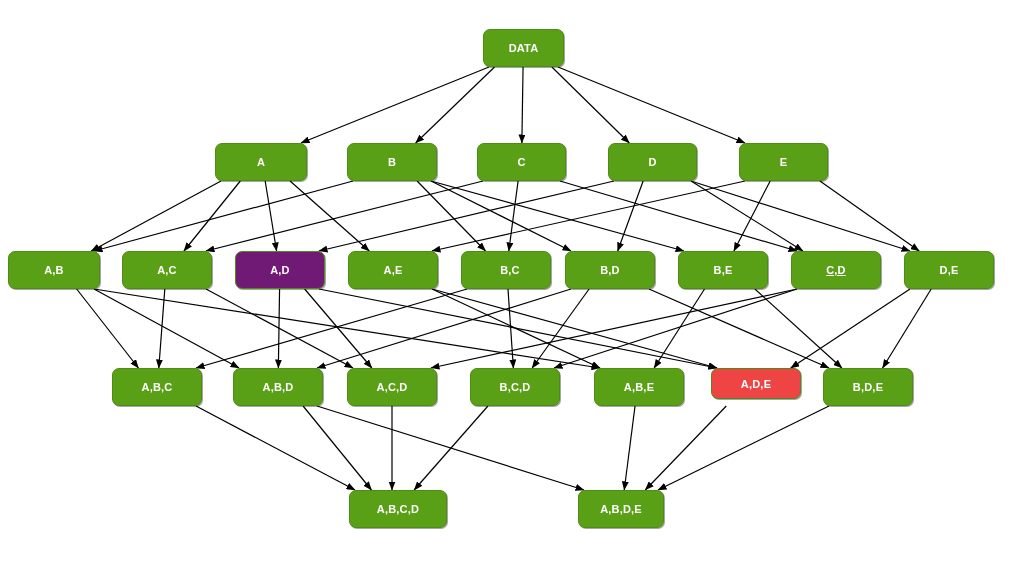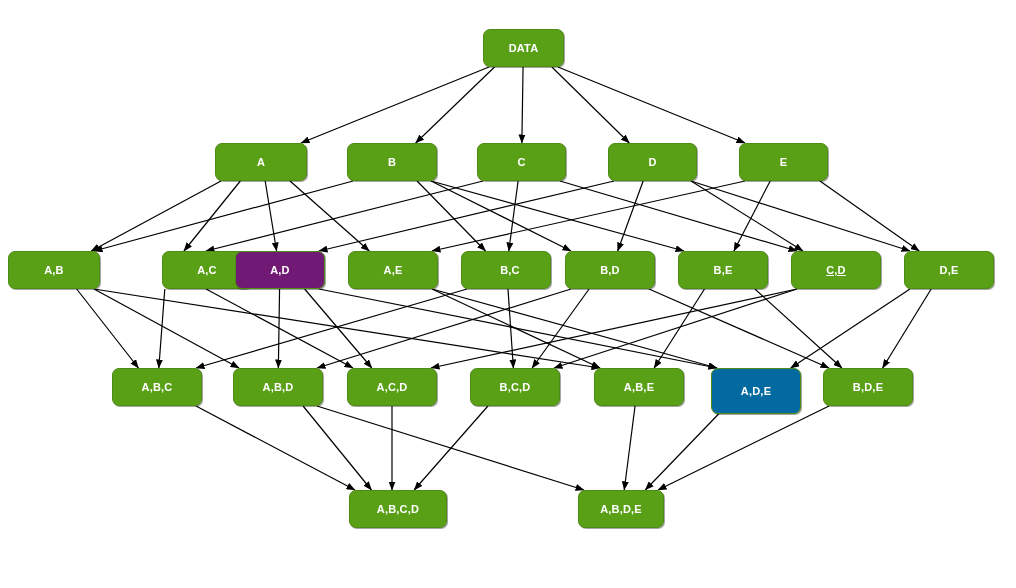--- a/index.html
+++ b/index.html
@@ -106,21 +106,21 @@
       </div>
       <div class="node" style="left: 608px; top: 143px; width: 89px; height: 38px; background: rgb(90, 160, 23); border-color: rgb(78, 140, 20); color: rgb(255, 255, 255);">
         <span class="node-label">D</span>
       </div>
       <div class="node" style="left: 739px; top: 143px; width: 89px; height: 38px; background: rgb(90, 160, 23); border-color: rgb(78, 140, 20); color: rgb(255, 255, 255);">
         <span class="node-label">E</span>
       </div>
       <div class="node" style="left: 8px; top: 251px; width: 92px; height: 38px; background: rgb(90, 160, 23); border-color: rgb(78, 140, 20); color: rgb(255, 255, 255);">
         <span class="node-label">A,B</span>
       </div>
-      <div class="node" style="left: 122px; top: 251px; width: 90px; height: 38px; background: rgb(90, 160, 23); border-color: rgb(78, 140, 20); color: rgb(255, 255, 255); margin-left: 40px;">
+      <div class="node" style="left: 122px; top: 251px; width: 90px; height: 38px; background: rgb(90, 160, 23); border-color: rgb(78, 140, 20); color: rgb(255, 255, 255);">
         <span class="node-label">A,C</span>
       </div>
       <div class="node" style="left: 235px; top: 251px; width: 90px; height: 38px; background: #701a75; border-color: rgb(78, 140, 20); color: rgb(255, 255, 255);">
         <span class="node-label">A,D</span>
       </div>
       <div class="node" style="left: 348px; top: 251px; width: 90px; height: 38px; background: rgb(90, 160, 23); border-color: rgb(78, 140, 20); color: rgb(255, 255, 255);">
         <span class="node-label">A,E</span>
       </div>
       <div class="node" style="left: 461px; top: 251px; width: 90px; height: 38px; background: rgb(90, 160, 23); border-color: rgb(78, 140, 20); color: rgb(255, 255, 255); padding-left: 8px;">
         <span class="node-label">B,C</span>
@@ -145,21 +145,21 @@
       </div>
       <div class="node" style="left: 347px; top: 368px; width: 90px; height: 38px; background: rgb(90, 160, 23); border-color: rgb(78, 140, 20); color: rgb(255, 255, 255);">
         <span class="node-label">A,C,D</span>
       </div>
       <div class="node" style="left: 470px; top: 368px; width: 90px; height: 38px; background: rgb(90, 160, 23); border-color: rgb(78, 140, 20); color: rgb(255, 255, 255);">
         <span class="node-label">B,C,D</span>
       </div>
       <div class="node" style="left: 594px; top: 368px; width: 90px; height: 38px; background: rgb(90, 160, 23); border-color: rgb(78, 140, 20); color: rgb(255, 255, 255);">
         <span class="node-label">A,B,E</span>
       </div>
-      <div class="node" style="left: 711px; top: 368px; width: 90px; height: 46px; background: #0369a1; border-color: rgb(78, 140, 20); color: rgb(255, 255, 255);">
+      <div class="node" style="left: 711px; top: 368px; width: 90px; height: 31px; background: #ef4444; border-color: rgb(78, 140, 20); color: rgb(255, 255, 255);">
         <span class="node-label">A,D,E</span>
       </div>
       <div class="node" style="left: 823px; top: 368px; width: 90px; height: 38px; background: rgb(90, 160, 23); border-color: rgb(78, 140, 20); color: rgb(255, 255, 255);">
         <span class="node-label">B,D,E</span>
       </div>
       <div class="node" style="left: 349px; top: 490px; width: 98px; height: 38px; background: rgb(90, 160, 23); border-color: rgb(78, 140, 20); color: rgb(255, 255, 255);">
         <span class="node-label">A,B,C,D</span>
       </div>
       <div class="node" style="left: 578px; top: 490px; width: 86px; height: 38px; background: rgb(90, 160, 23); border-color: rgb(78, 140, 20); color: rgb(255, 255, 255);">
         <span class="node-label">A,B,D,E</span>

